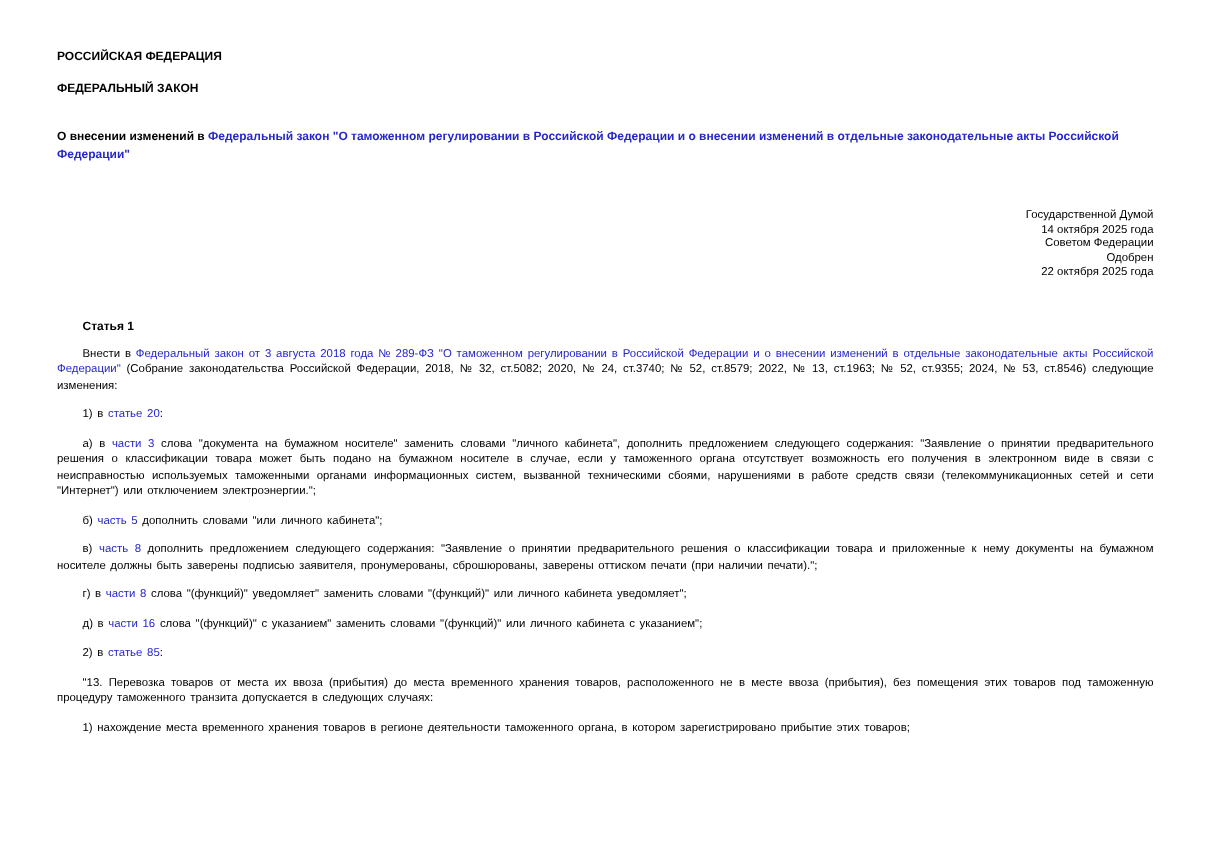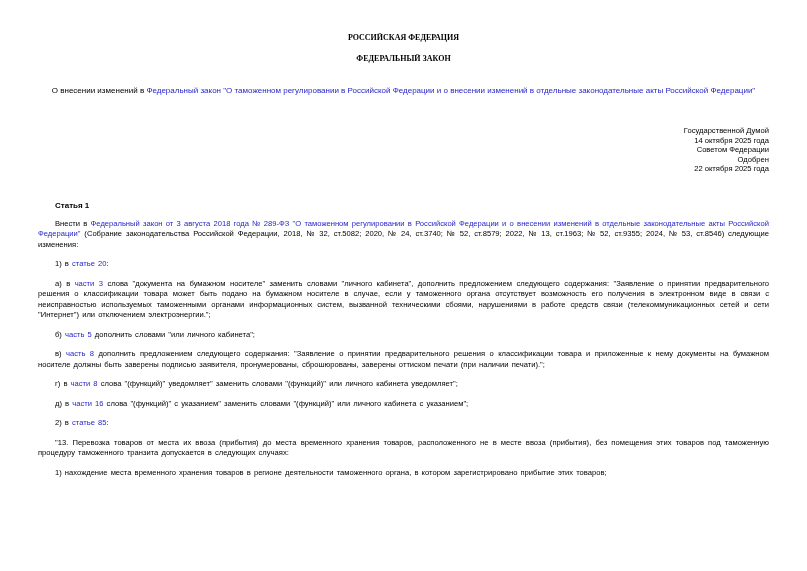--- a/index.html
+++ b/index.html
@@ -15,33 +15,32 @@
     color: #000000;
   }
   .page {
     box-sizing: border-box;
     width: 807px;
     height: 571px;
     padding: 33px 38px 0 38px;
     background: #ffffff;
   }
   .doc-header {
-    text-align: center;
+    text-align: left;
     font-weight: bold;
     font-size: 8px;
     line-height: 10px;
-    font-family: Liberation Serif, serif;
   }
   .doc-header .line2 {
     margin-top: 11px;
   }
   .doc-title {
     margin-top: 21px;
-    text-align: center;
-    font-weight: normal;
+    text-align: left;
+    font-weight: bold;
     font-size: 8px;
     line-height: 12px;
   }
   .law-link {
     color: #2626c9;
     cursor: pointer;
     text-decoration: none;
   }
   .adoption {
     margin-top: 29px;

